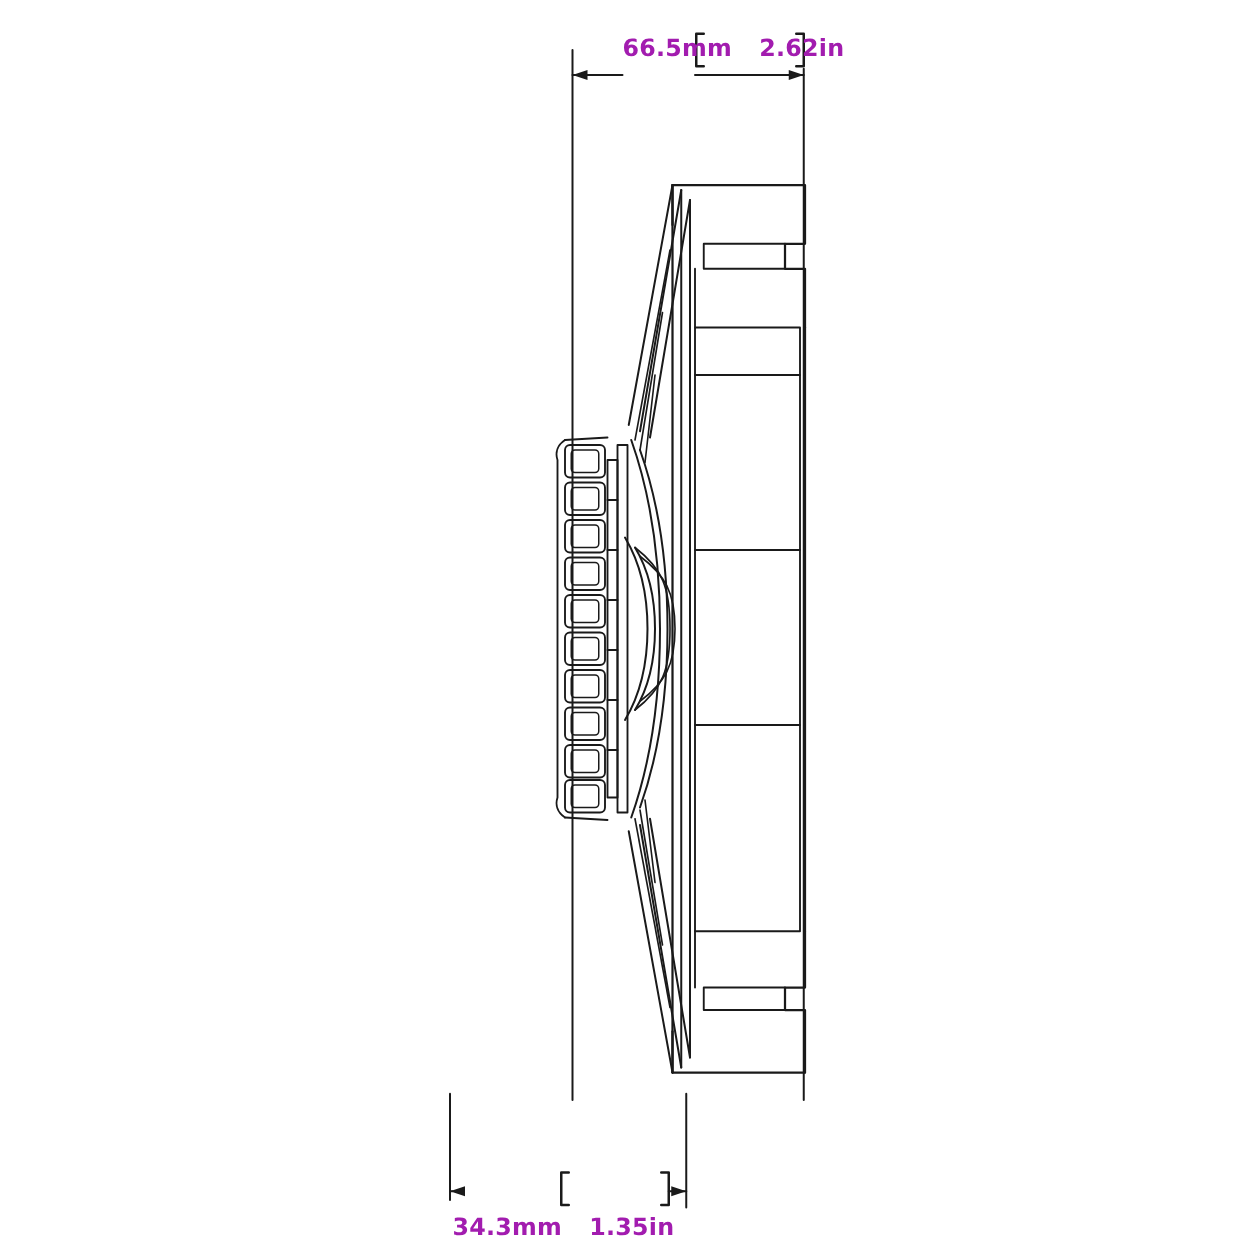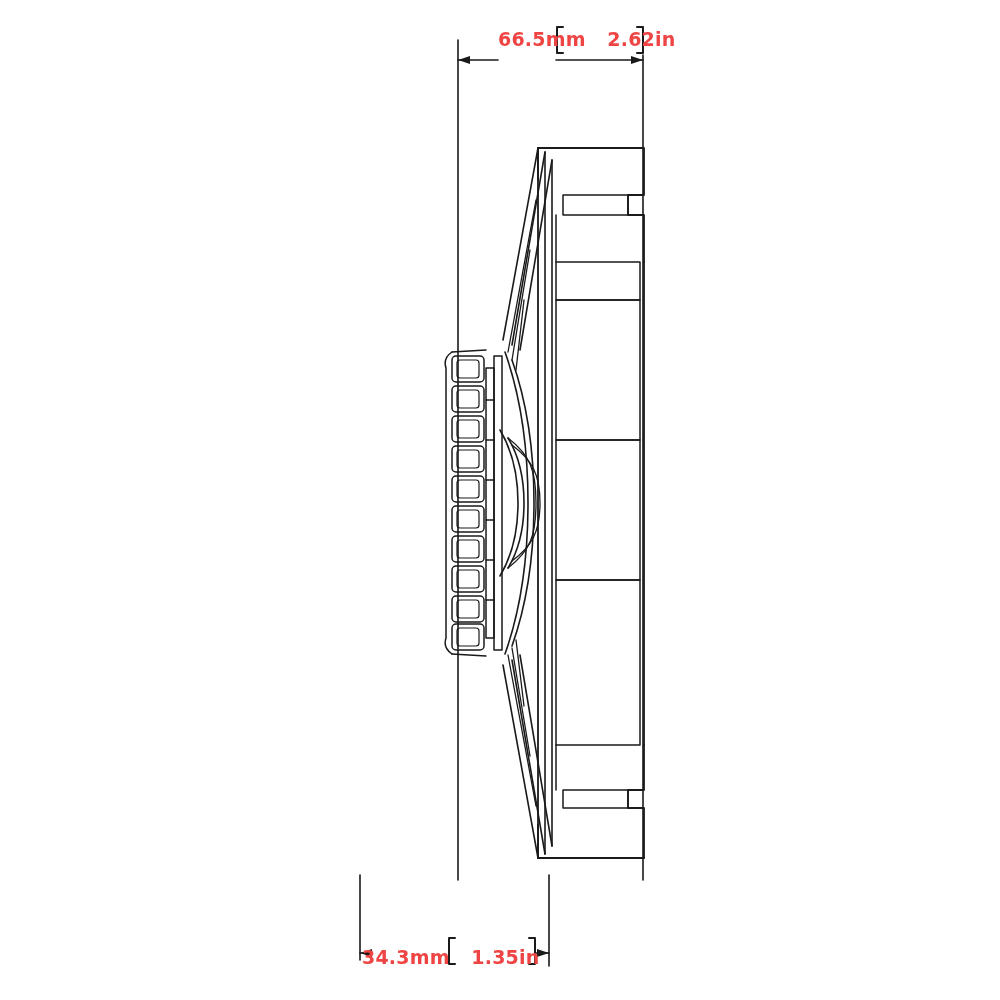--- a/index.html
+++ b/index.html
@@ -1,22 +1,22 @@
 <!DOCTYPE html>
 <html><head>
 <meta charset="utf-8">
 <style>
   html,body{margin:0;padding:0;background:#ffffff;}
   body{width:1000px;height:1000px;position:relative;overflow:hidden;
        font-family:"DejaVu Sans",sans-serif;color:#000;}
   #stage{position:absolute;left:0;top:0;width:1000px;height:1000px;}
   .dim-label{position:absolute;font-weight:bold;font-size:19px;letter-spacing:.2px;
-             white-space:nowrap;color:#ef4444;}
+             white-space:nowrap;color:#a21caf;}
   .dim-top{left:498px;top:28px;}
-  .dim-bot{left:362px;top:946px;}
+  .dim-bot{left:362px;top:971px;}
   .dim-unit-mm{font-family:"DejaVu Sans",sans-serif;}
   .dim-unit-in{font-family:"DejaVu Sans",sans-serif;}
   svg{display:block;}
 </style>
 </head>
 <body>
 
 <div id="stage">
 
   <div class="dim-label dim-top">

